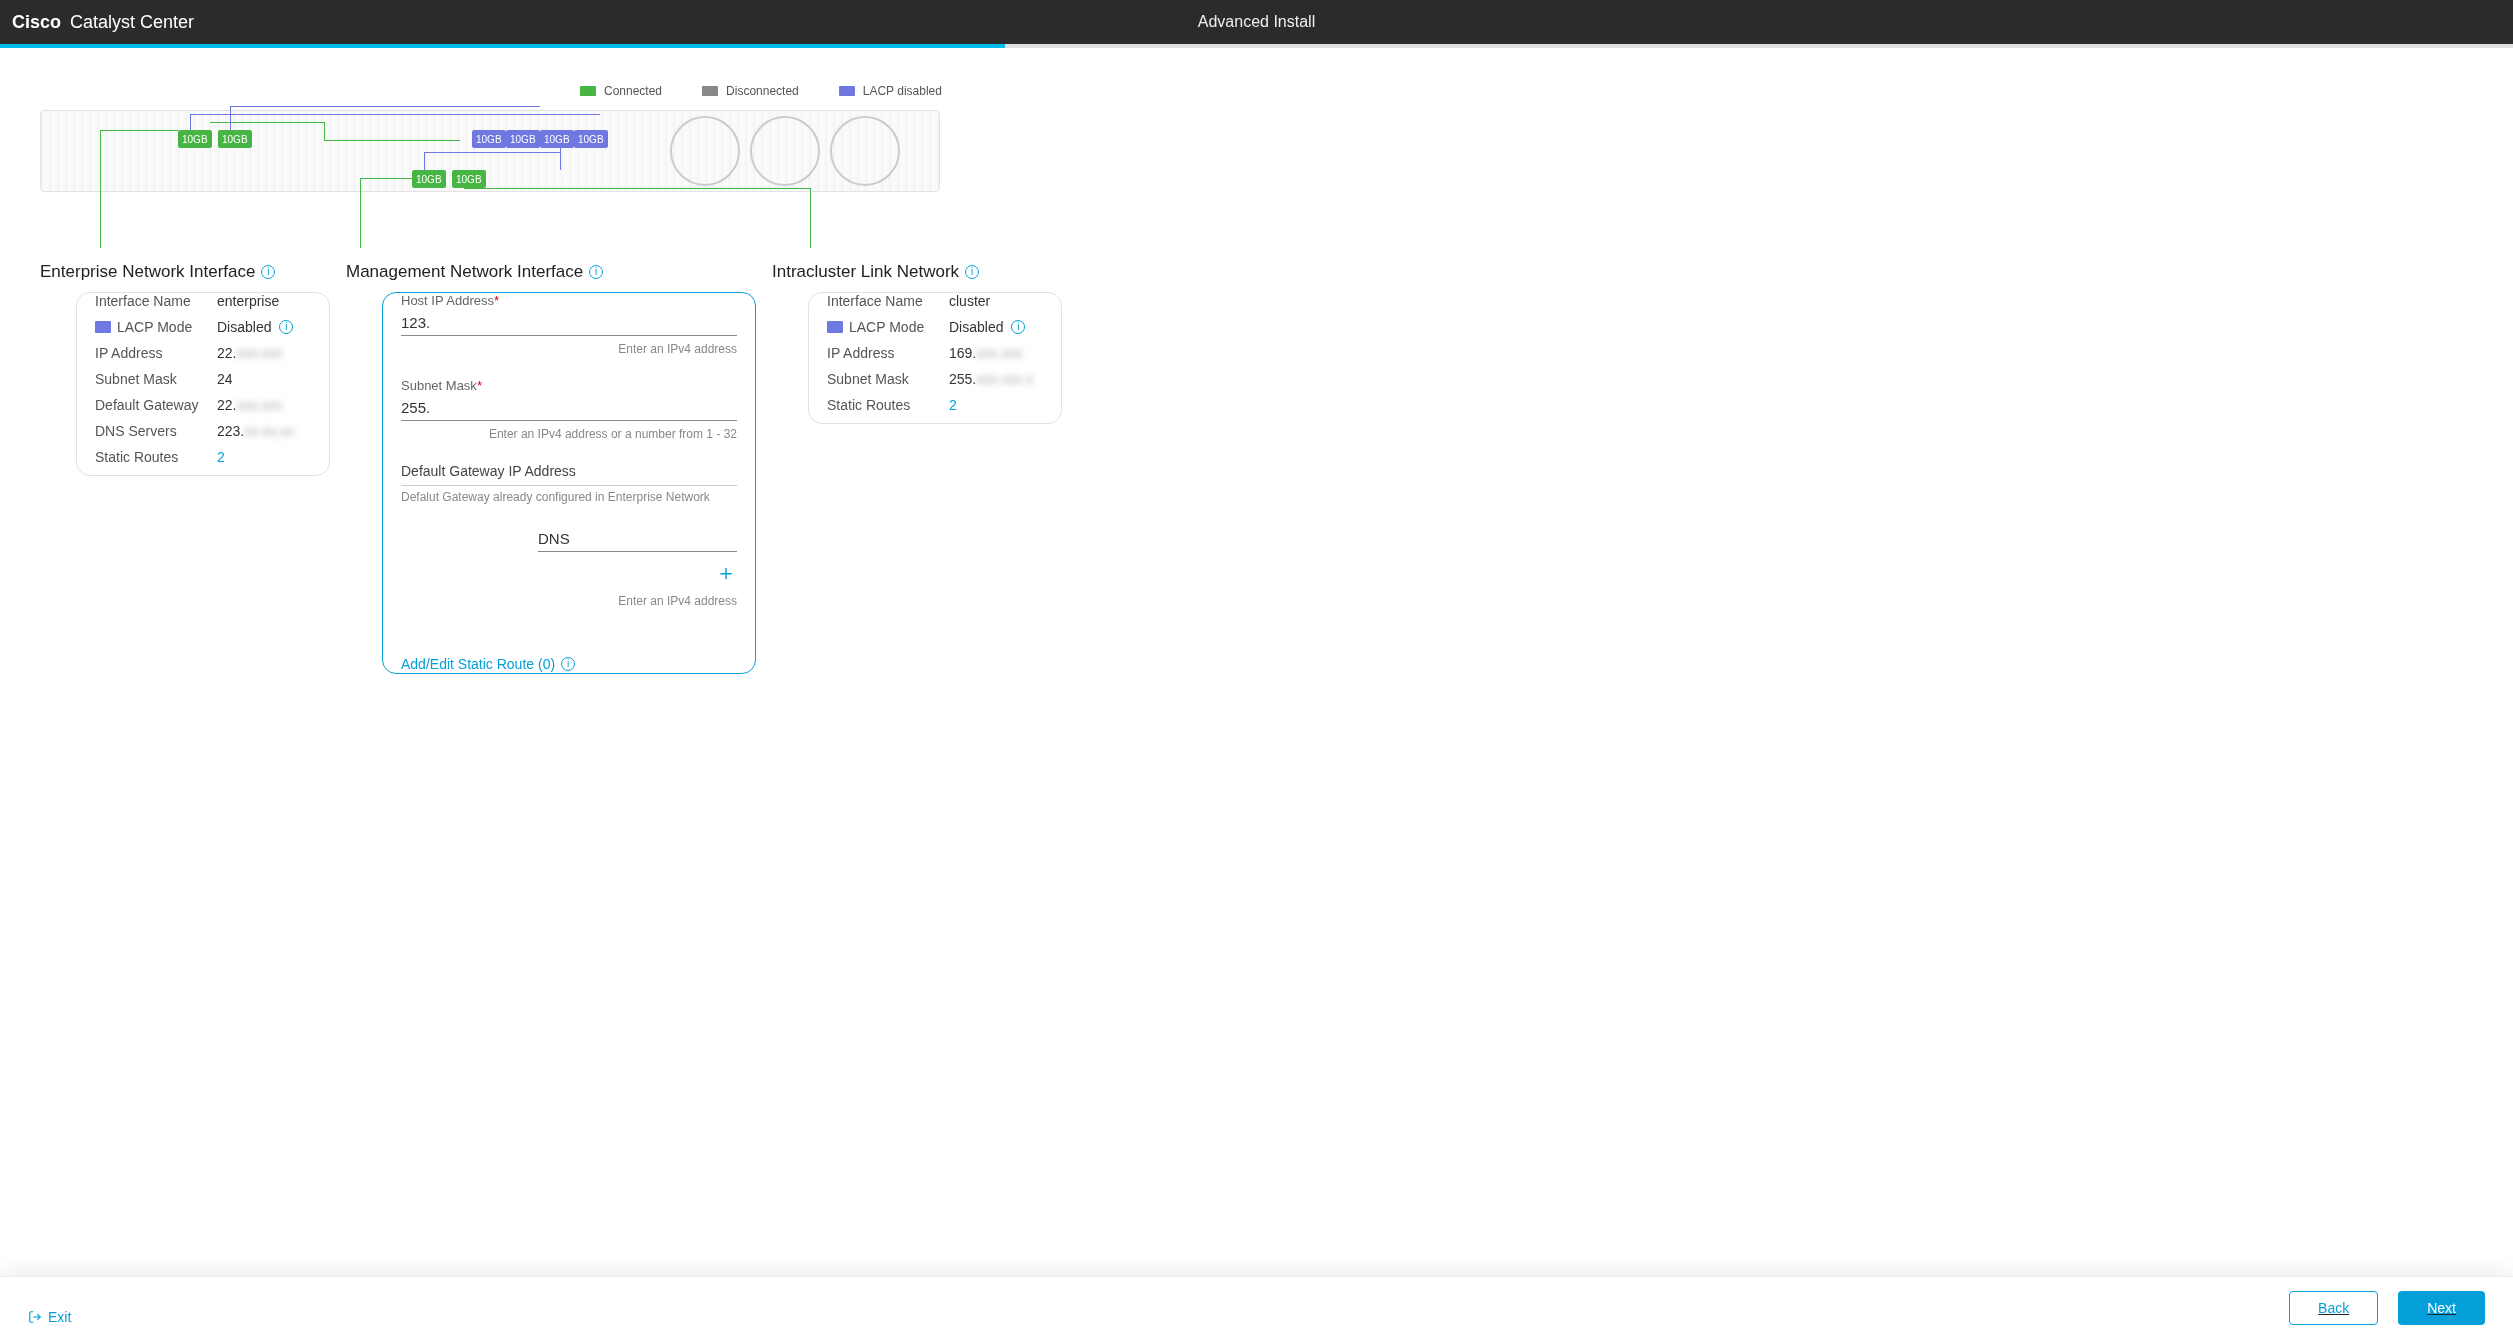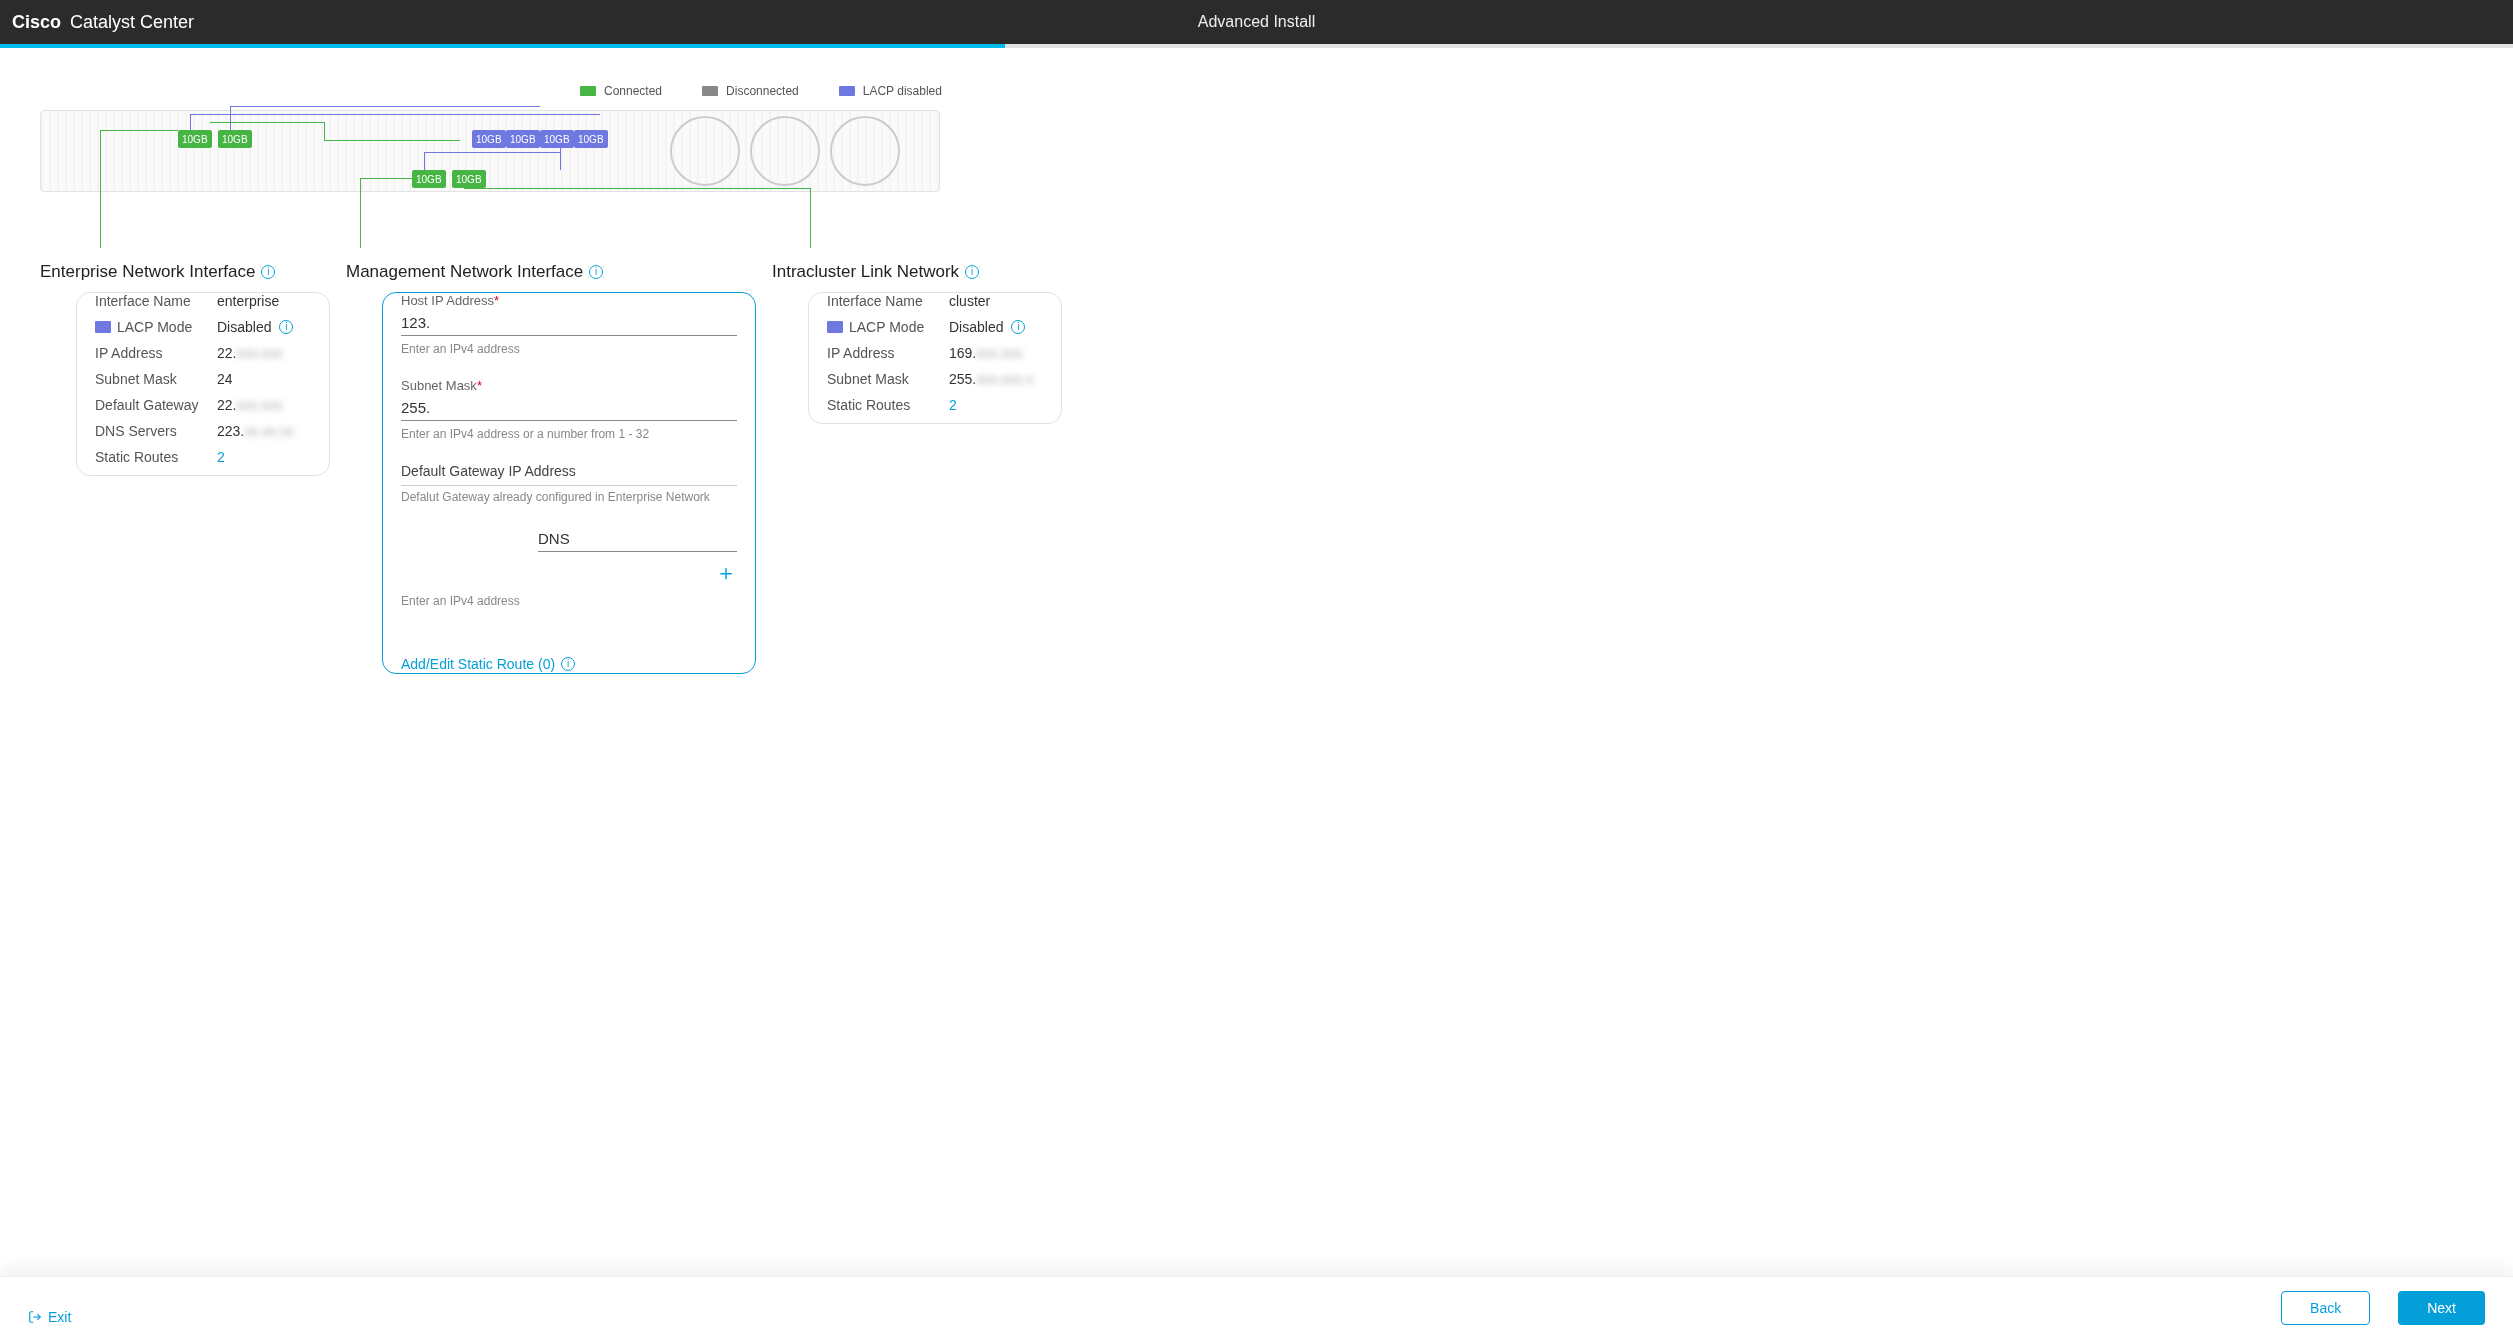--- a/index.html
+++ b/index.html
@@ -152,38 +152,38 @@
 
   
   .field { margin-bottom: 22px; position:relative;}
   .field-label { font-size: 13px; color:#666; margin-bottom: 2px; }
   .field-label .req { color:#d0021b; }
   .field-input {
     width: 100%; border:none; border-bottom:1px solid #888;
     font-size:15px; padding: 4px 0; outline:none; background:transparent;
     color:#333;
   }
-  .field-help { font-size: 12px; color:#888; margin-top: 6px; }
+  .field-help { font-size: 12px; color:#888; text-align:right; margin-top: 6px; }
   .section-label { font-size: 14px; color:#444; border-bottom:1px solid #ccc; padding-bottom:6px; margin-bottom:4px;}
   .section-note { font-size: 12px; color:#888; }
   .dns-row { display:flex; align-items:flex-end; gap:10px;flex-direction:column; }
   .plus-btn { color: var(--link-blue); font-size: 22px; cursor:pointer; padding-bottom:4px; line-height:1;}
   .add-route { color: var(--link-blue); font-size: 14px; margin-top: 26px; display:inline-flex; align-items:center; gap:6px; cursor:pointer;}
 
   
   .footer {
     border-top: 1px solid var(--footer-border);
     box-shadow: 0 -8px 18px rgba(0,0,0,0.06);
     padding: 14px 28px;
     display:flex; align-items:flex-end; justify-content:space-between;
     background:#fff;
   }
   .exit-link { color: var(--link-blue); font-size:14px; display:flex; align-items:center; gap:6px; cursor:pointer;}
   .exit-icon { display:inline-block; width:14px; height:14px;}
-  .footer-buttons { display:flex; gap:28px; }
+  .footer-buttons { display:flex; gap:20px;text-decoration:underline; }
   .btn { font-size:14px; padding: 8px 28px; border-radius:4px; cursor:pointer; border:1px solid transparent;}
   .btn-outline { background:#fff; border-color: var(--link-blue); color: var(--link-blue);}
   .btn-primary { background: var(--cisco-blue); color:#fff; }
 
   .blurred { filter: blur(3px); color:#aaa !important; }
 </style>
 </head>
 <body>
 
 <div class="header">

